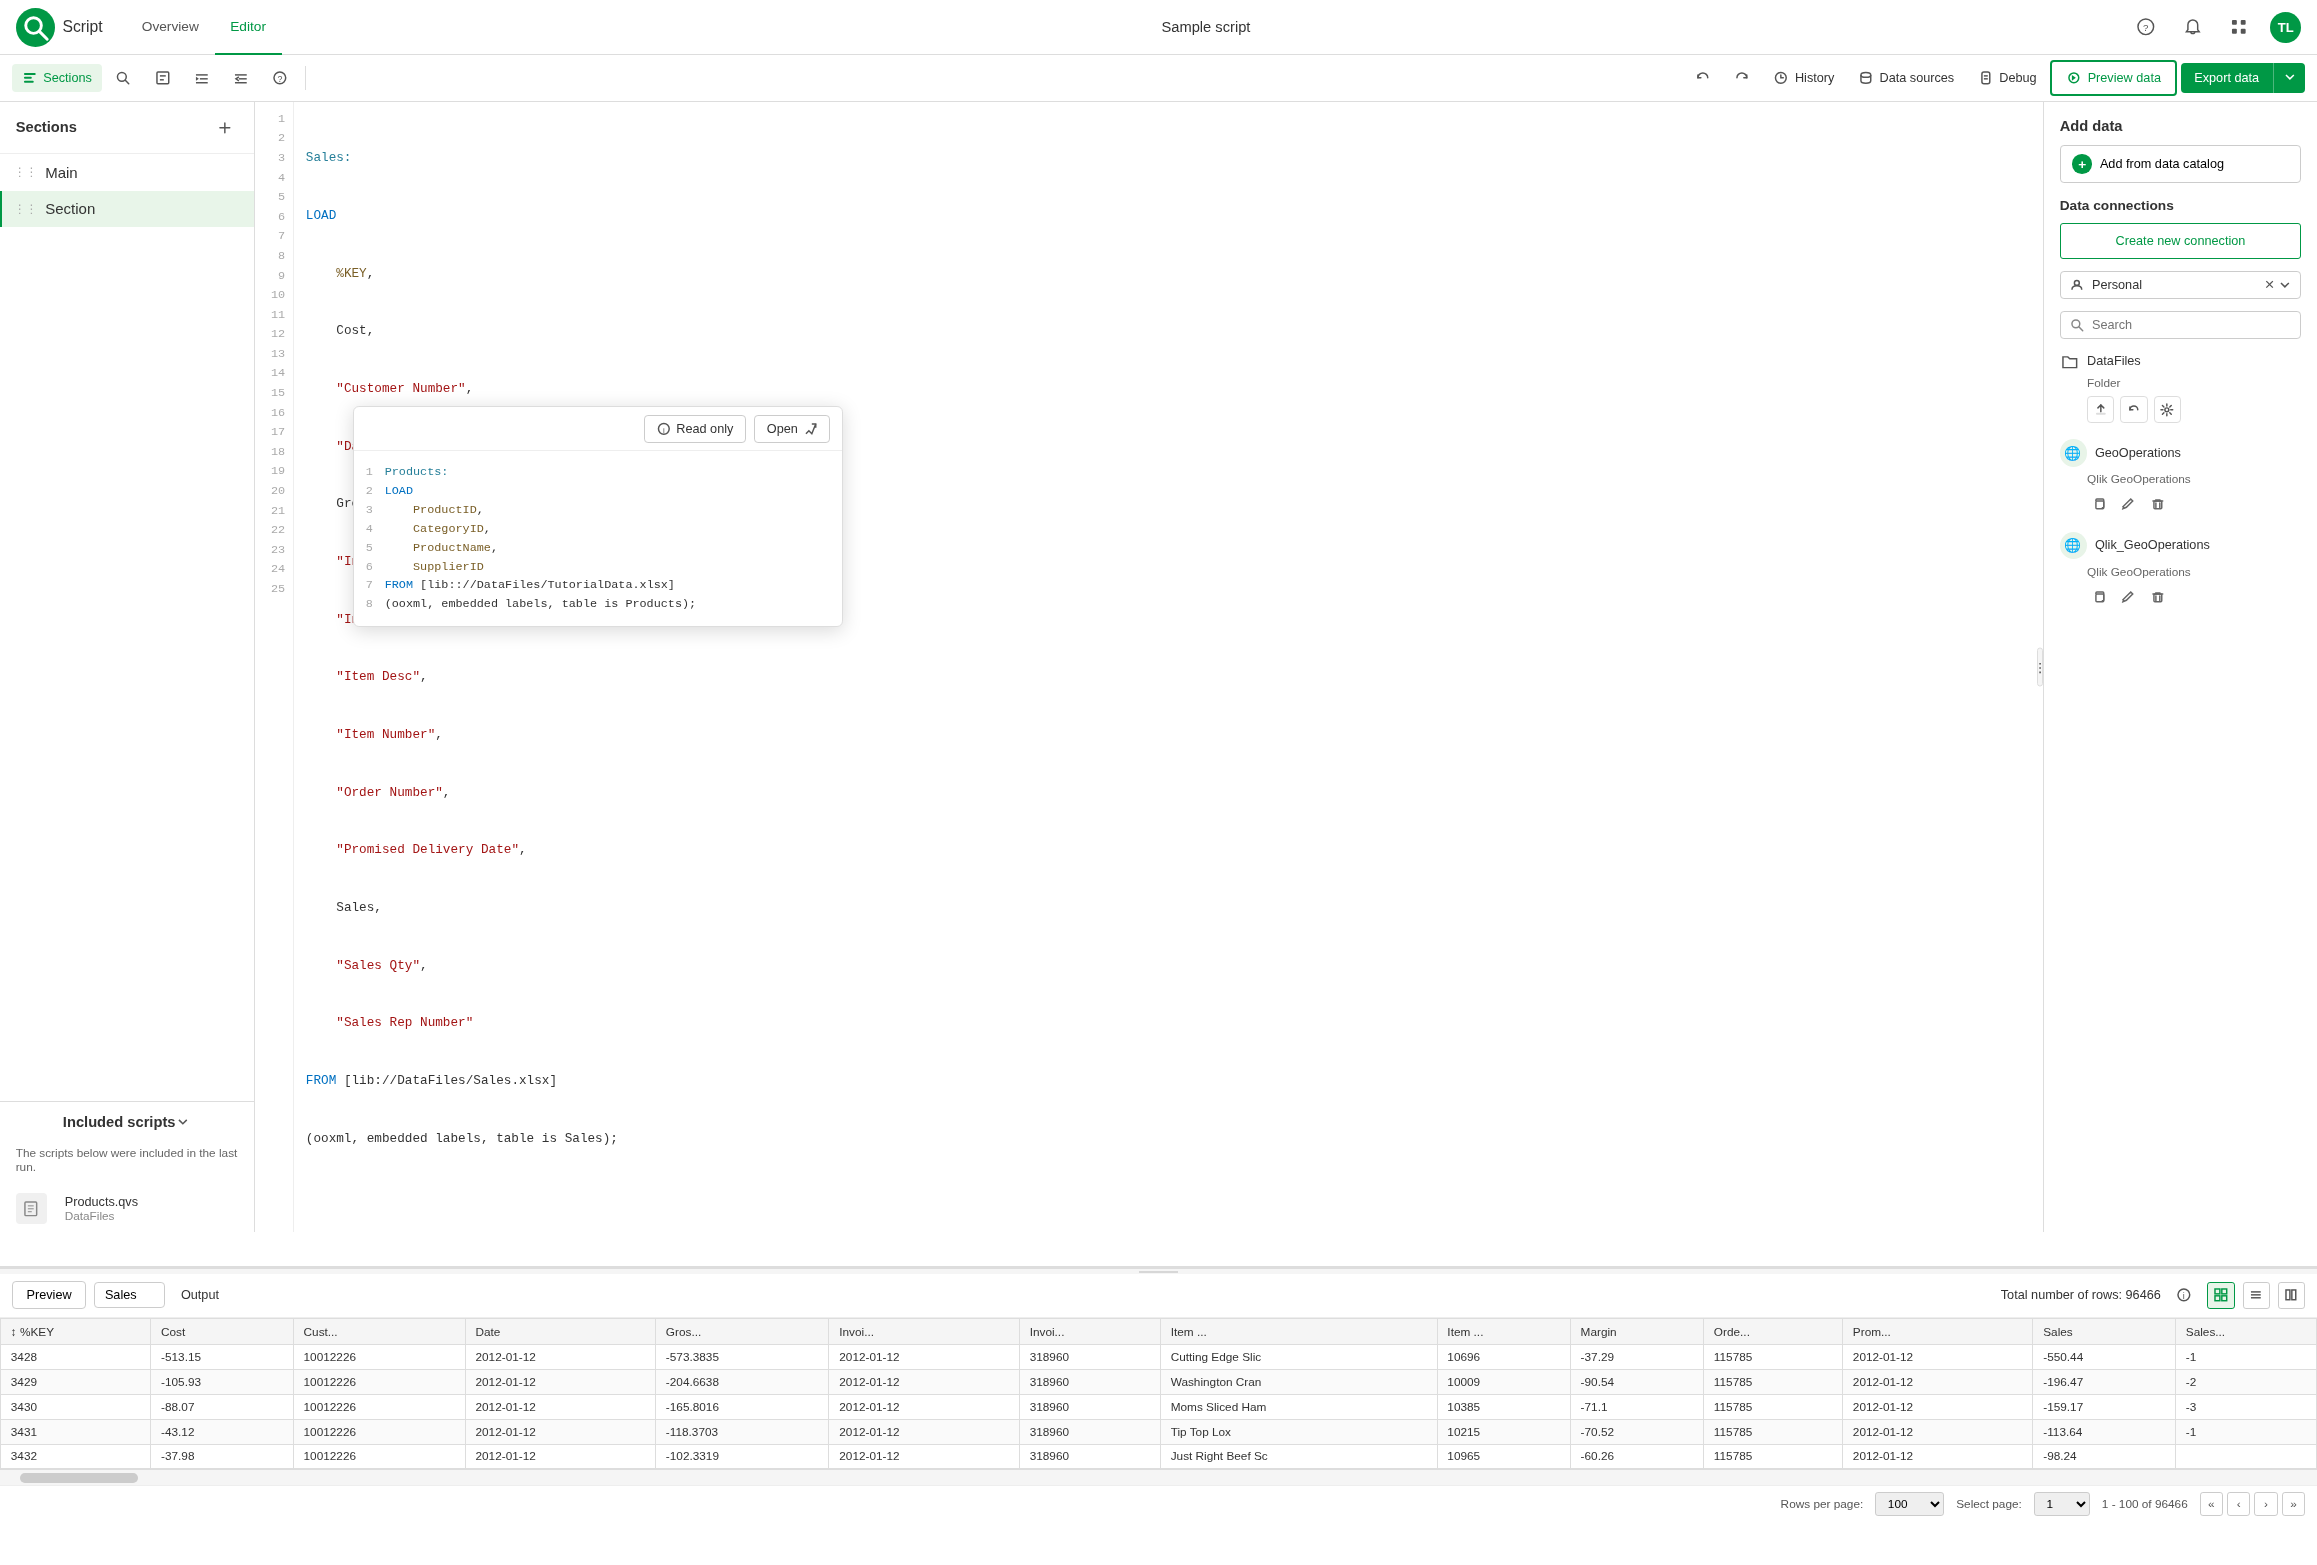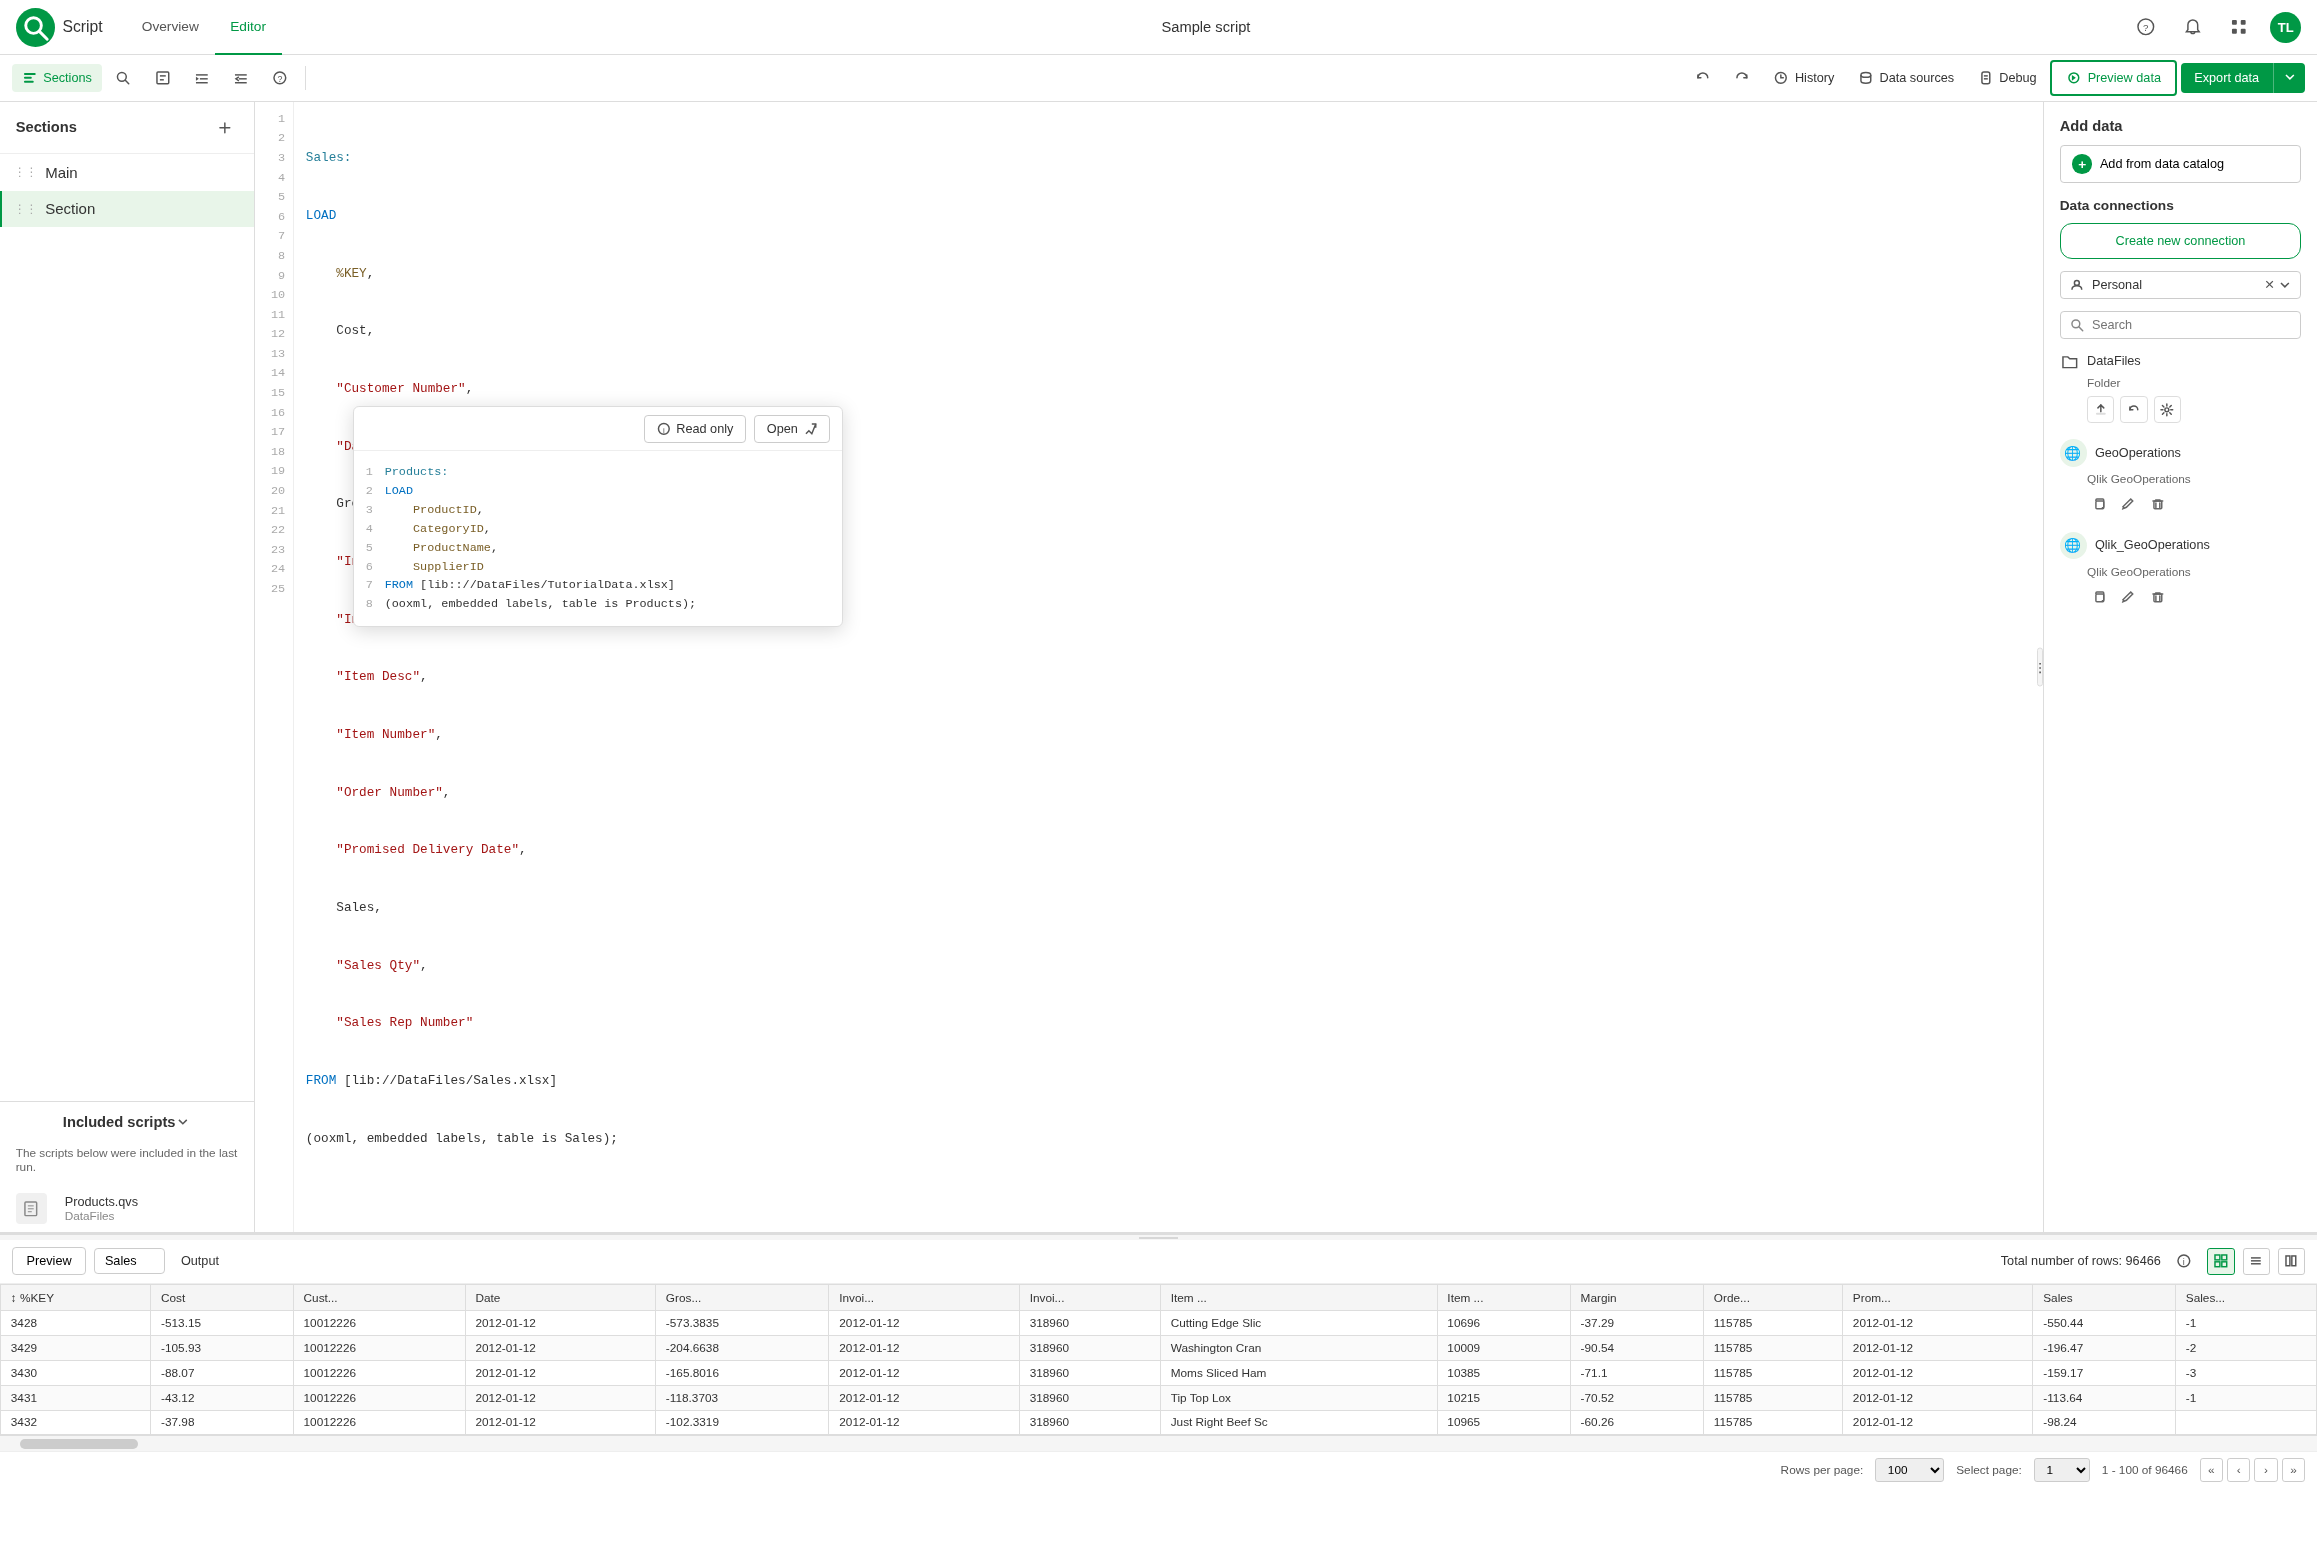--- a/index.html
+++ b/index.html
@@ -77,21 +77,21 @@
     .popup-code-lines { display: flex; }
     .popup-line-nums { color: #aaa; padding-right: 11.8px; user-select: none; }
     .popup-code-content { flex: 1; }
 
     
     .right-panel { width: 274px; background: #fff; border-left: 1px solid #ddd; overflow-y: auto; padding: 15.7px; }
     .right-section-title { font-size: 14.7px; font-weight: 600; color: #333; margin-bottom: 11.8px; }
     .add-data-btn { display: flex; align-items: center; gap: 7.8px; width: 100%; padding: 7.8px 11.8px; background: #fff; border: 1px solid #ccc; border-radius: 3.9px; cursor: pointer; font-size: 12.7px; margin-bottom: 15.7px; }
     .add-data-plus { width: 19.6px; height: 19.6px; background: #009845; color: #fff; border-radius: 50%; display: flex; align-items: center; justify-content: center; font-size: 13.7px; font-weight: 600; }
     .data-connections-title { font-size: 13.7px; font-weight: 600; margin-bottom: 9.8px; }
-    .create-conn-btn { width: 100%; padding: 9.8px 11.8px; background: #fff; border: 1px solid #009845; color: #009845; border-radius: 12px; cursor: pointer; font-size: 12.7px; margin-bottom: 11.8px; font-weight: 500; }
+    .create-conn-btn { width: 100%; padding: 9.8px 11.8px; background: #fff; border: 1px solid #009845; color: #009845; border-radius: 3px; cursor: pointer; font-size: 12.7px; margin-bottom: 11.8px; font-weight: 500; }
     .search-box { display: flex; align-items: center; gap: 7.8px; border: 1px solid #ccc; border-radius: 3.9px; padding: 5.9px 9.8px; margin-bottom: 11.8px; }
     .search-box input { border: none; outline: none; flex: 1; font-size: 12.7px; }
     .personal-filter { display: flex; align-items: center; justify-content: space-between; padding: 5.9px 9.8px; border: 1px solid #ccc; border-radius: 3.9px; margin-bottom: 11.8px; cursor: pointer; }
     .personal-filter-left { display: flex; align-items: center; gap: 7.8px; }
     .personal-filter-actions { display: flex; align-items: center; gap: 3.9px; }
     .conn-group { margin-bottom: 15.7px; }
     .conn-group-header { display: flex; align-items: center; gap: 7.8px; margin-bottom: 5.9px; }
     .conn-group-icon { width: 19.6px; height: 19.6px; display: flex; align-items: center; justify-content: center; }
     .conn-group-name { font-size: 12.7px; font-weight: 500; }
     .conn-group-sub { font-size: 11.8px; color: #666; margin-bottom: 5.9px; padding-left: 27.4px; }
@@ -544,21 +544,21 @@
               <polyline points="2,4 12,4" stroke="#666" stroke-width="1.5" stroke-linecap="round"></polyline>
               <path d="M5 4V3h4v1M5 6v5M9 6v5" stroke="#666" stroke-width="1.5" stroke-linecap="round"></path>
               <rect x="3" y="4" width="8" height="8" rx="1" stroke="#666" stroke-width="1.5" fill="none"></rect>
             </svg>
         </div>
       </div>
     </div>
   </div>
 </div>
 
-<div class="bottom-panel" style="height:333px;">
+<div class="bottom-panel" style="height:299px;">
   <div class="resize-handle">
     <svg width="39" height="5.9" viewBox="0 0 40 6" fill="none">
         <line x1="0" y1="3" x2="40" y2="3" stroke="#ccc" stroke-width="1.5"></line>
       </svg>
   </div>
   <div class="bottom-toolbar">
     <button class="preview-btn">Preview</button>
     <div style="position:relative; display:inline-block;">
       <select class="select-table">
         <option>Sales</option>

